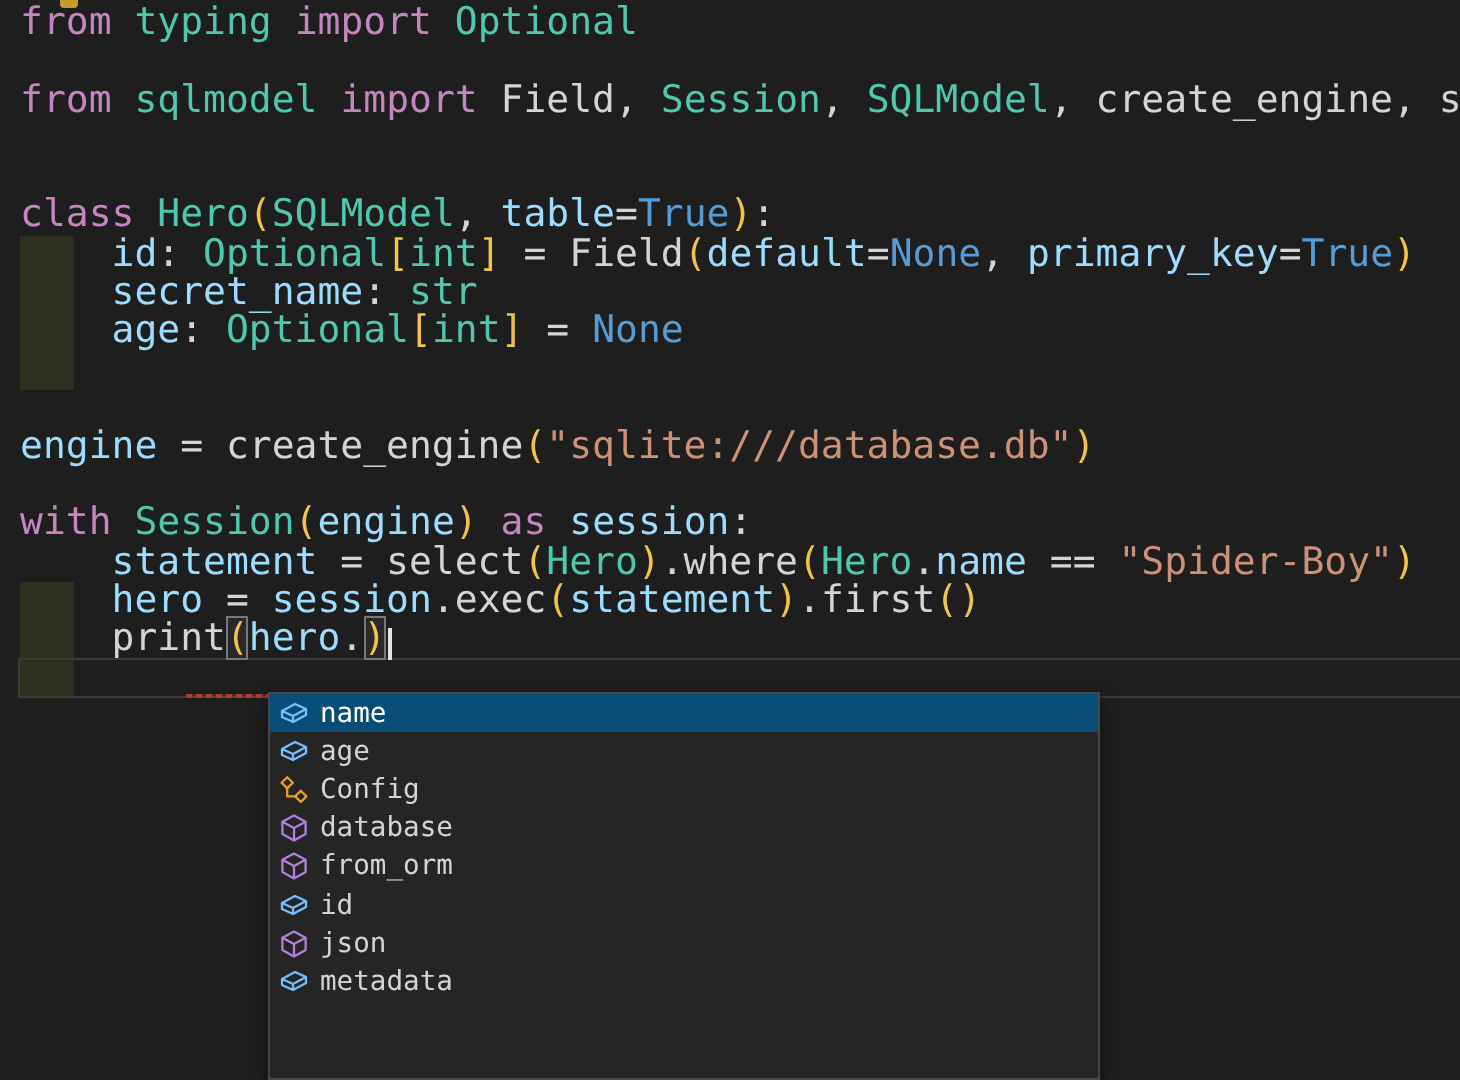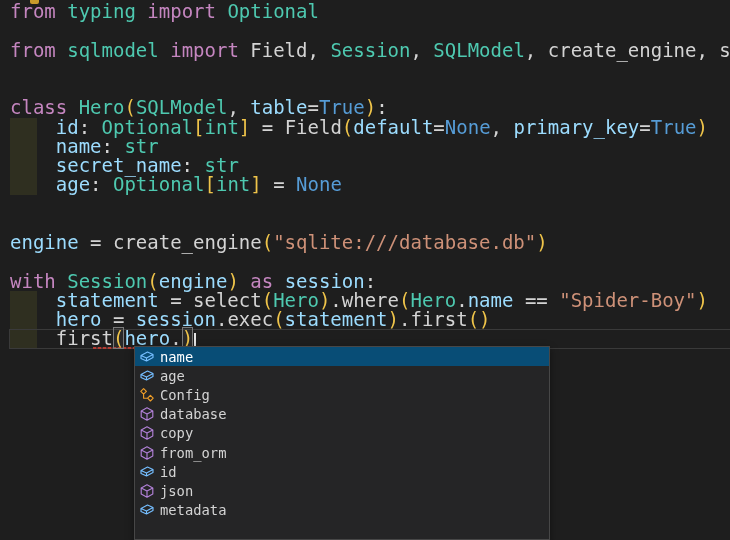--- a/index.html
+++ b/index.html
@@ -103,52 +103,48 @@
   <div class="squiggle"></div>
 
   <div class="code-lines">
       <div class="code-line"><span class="tok kw">from</span><span class="tok plain"> </span><span class="tok type">typing</span><span class="tok plain"> </span><span class="tok kw">import</span><span class="tok plain"> </span><span class="tok type">Optional</span></div>
       <div class="code-line"></div>
       <div class="code-line"><span class="tok kw">from</span><span class="tok plain"> </span><span class="tok type">sqlmodel</span><span class="tok plain"> </span><span class="tok kw">import</span><span class="tok plain"> </span><span class="tok plain">Field</span><span class="tok plain">, </span><span class="tok type">Session</span><span class="tok plain">, </span><span class="tok type">SQLModel</span><span class="tok plain">, </span><span class="tok plain">create_engine</span><span class="tok plain">, </span><span class="tok plain">select</span></div>
       <div class="code-line"></div>
       <div class="code-line"></div>
       <div class="code-line"><span class="tok kw">class</span><span class="tok plain"> </span><span class="tok type">Hero</span><span class="tok brk">(</span><span class="tok type">SQLModel</span><span class="tok plain">, </span><span class="tok var">table</span><span class="tok plain">=</span><span class="tok const">True</span><span class="tok brk">)</span><span class="tok plain">:</span></div>
       <div class="code-line"><span class="tok plain">    </span><span class="tok var">id</span><span class="tok plain">: </span><span class="tok type">Optional</span><span class="tok brk">[</span><span class="tok type">int</span><span class="tok brk">]</span><span class="tok plain"> = </span><span class="tok plain">Field</span><span class="tok brk">(</span><span class="tok var">default</span><span class="tok plain">=</span><span class="tok const">None</span><span class="tok plain">, </span><span class="tok var">primary_key</span><span class="tok plain">=</span><span class="tok const">True</span><span class="tok brk">)</span></div>
-      <div class="code-line"><span class="tok plain">    </span><span class="tok var">name</span><span class="tok plain">: </span><span class="tok type">str</span></div>
       <div class="code-line"><span class="tok plain">    </span><span class="tok var">secret_name</span><span class="tok plain">: </span><span class="tok type">str</span></div>
       <div class="code-line"><span class="tok plain">    </span><span class="tok var">age</span><span class="tok plain">: </span><span class="tok type">Optional</span><span class="tok brk">[</span><span class="tok type">int</span><span class="tok brk">]</span><span class="tok plain"> = </span><span class="tok const">None</span></div>
       <div class="code-line"></div>
       <div class="code-line"></div>
       <div class="code-line"><span class="tok var">engine</span><span class="tok plain"> = </span><span class="tok plain">create_engine</span><span class="tok brk">(</span><span class="tok str">"sqlite:///database.db"</span><span class="tok brk">)</span></div>
       <div class="code-line"></div>
       <div class="code-line"><span class="tok kw">with</span><span class="tok plain"> </span><span class="tok type">Session</span><span class="tok brk">(</span><span class="tok var">engine</span><span class="tok brk">)</span><span class="tok plain"> </span><span class="tok kw">as</span><span class="tok plain"> </span><span class="tok var">session</span><span class="tok plain">:</span></div>
       <div class="code-line"><span class="tok plain">    </span><span class="tok var">statement</span><span class="tok plain"> = </span><span class="tok plain">select</span><span class="tok brk">(</span><span class="tok type">Hero</span><span class="tok brk">)</span><span class="tok plain">.where</span><span class="tok brk">(</span><span class="tok type">Hero</span><span class="tok plain">.</span><span class="tok var">name</span><span class="tok plain"> == </span><span class="tok str">"Spider-Boy"</span><span class="tok brk">)</span></div>
       <div class="code-line"><span class="tok plain">    </span><span class="tok var">hero</span><span class="tok plain"> = </span><span class="tok var">session</span><span class="tok plain">.exec</span><span class="tok brk">(</span><span class="tok var">statement</span><span class="tok brk">)</span><span class="tok plain">.first</span><span class="tok brk">(</span><span class="tok brk">)</span></div>
-      <div class="code-line"><span class="tok plain">    </span><span class="tok plain">first</span><span class="tok brkm">(</span><span class="tok var">hero</span><span class="tok plain">.</span><span class="tok brkm">)</span><span class="cursor"></span></div>
+      <div class="code-line"><span class="tok plain">    </span><span class="tok plain">print</span><span class="tok brkm">(</span><span class="tok var">hero</span><span class="tok plain">.</span><span class="tok brkm">)</span><span class="cursor"></span></div>
     </div>
 
   <div class="suggest">
     <div id="suggest-list">
         <div class="suggest-item selected"><span class="suggest-icon kind-field"><svg viewBox="0 0 16 16">
               <path d="M8.5 3 L14 5.5 L14 8.5 L7.5 12 L2 9.5 L2 6.5 Z M2 6.5 L7.5 9 L14 5.5 M7.5 9 L7.5 12"></path>
             </svg></span><span>name</span></div>
         <div class="suggest-item"><span class="suggest-icon kind-field"><svg viewBox="0 0 16 16">
               <path d="M8.5 3 L14 5.5 L14 8.5 L7.5 12 L2 9.5 L2 6.5 Z M2 6.5 L7.5 9 L14 5.5 M7.5 9 L7.5 12"></path>
             </svg></span><span>age</span></div>
         <div class="suggest-item"><span class="suggest-icon kind-class"><svg viewBox="0 0 16 16">
               <path d="M4.6 1.6 L7.4 4.4 L4.6 7.2 L1.8 4.4 Z M11.4 8.4 L14.2 11.2 L11.4 14 L8.6 11.2 Z M4.6 7.2 L4.6 11.2 L8.6 11.2"></path>
             </svg></span><span>Config</span></div>
         <div class="suggest-item"><span class="suggest-icon kind-method"><svg viewBox="0 0 16 16">
               <path d="M8 1.8 L13.8 4.9 L13.8 11 L8 14.2 L2.2 11 L2.2 4.9 Z M2.2 4.9 L8 8 L13.8 4.9 M8 8 L8 14.2"></path>
             </svg></span><span>database</span></div>
         <div class="suggest-item"><span class="suggest-icon kind-method"><svg viewBox="0 0 16 16">
               <path d="M8 1.8 L13.8 4.9 L13.8 11 L8 14.2 L2.2 11 L2.2 4.9 Z M2.2 4.9 L8 8 L13.8 4.9 M8 8 L8 14.2"></path>
-            </svg></span><span>copy</span></div>
-        <div class="suggest-item"><span class="suggest-icon kind-method"><svg viewBox="0 0 16 16">
-              <path d="M8 1.8 L13.8 4.9 L13.8 11 L8 14.2 L2.2 11 L2.2 4.9 Z M2.2 4.9 L8 8 L13.8 4.9 M8 8 L8 14.2"></path>
             </svg></span><span>from_orm</span></div>
         <div class="suggest-item"><span class="suggest-icon kind-field"><svg viewBox="0 0 16 16">
               <path d="M8.5 3 L14 5.5 L14 8.5 L7.5 12 L2 9.5 L2 6.5 Z M2 6.5 L7.5 9 L14 5.5 M7.5 9 L7.5 12"></path>
             </svg></span><span>id</span></div>
         <div class="suggest-item"><span class="suggest-icon kind-method"><svg viewBox="0 0 16 16">
               <path d="M8 1.8 L13.8 4.9 L13.8 11 L8 14.2 L2.2 11 L2.2 4.9 Z M2.2 4.9 L8 8 L13.8 4.9 M8 8 L8 14.2"></path>
             </svg></span><span>json</span></div>
         <div class="suggest-item"><span class="suggest-icon kind-field"><svg viewBox="0 0 16 16">
               <path d="M8.5 3 L14 5.5 L14 8.5 L7.5 12 L2 9.5 L2 6.5 Z M2 6.5 L7.5 9 L14 5.5 M7.5 9 L7.5 12"></path>
             </svg></span><span>metadata</span></div>

